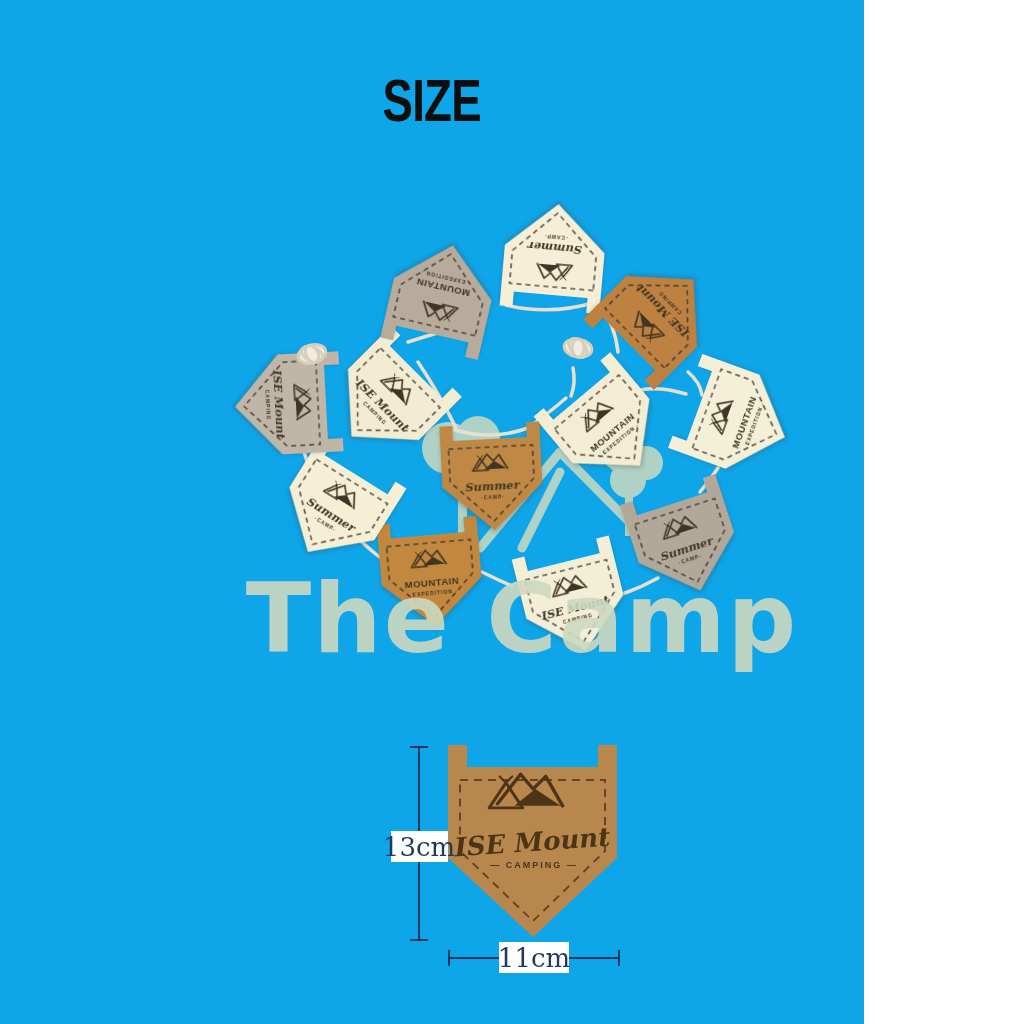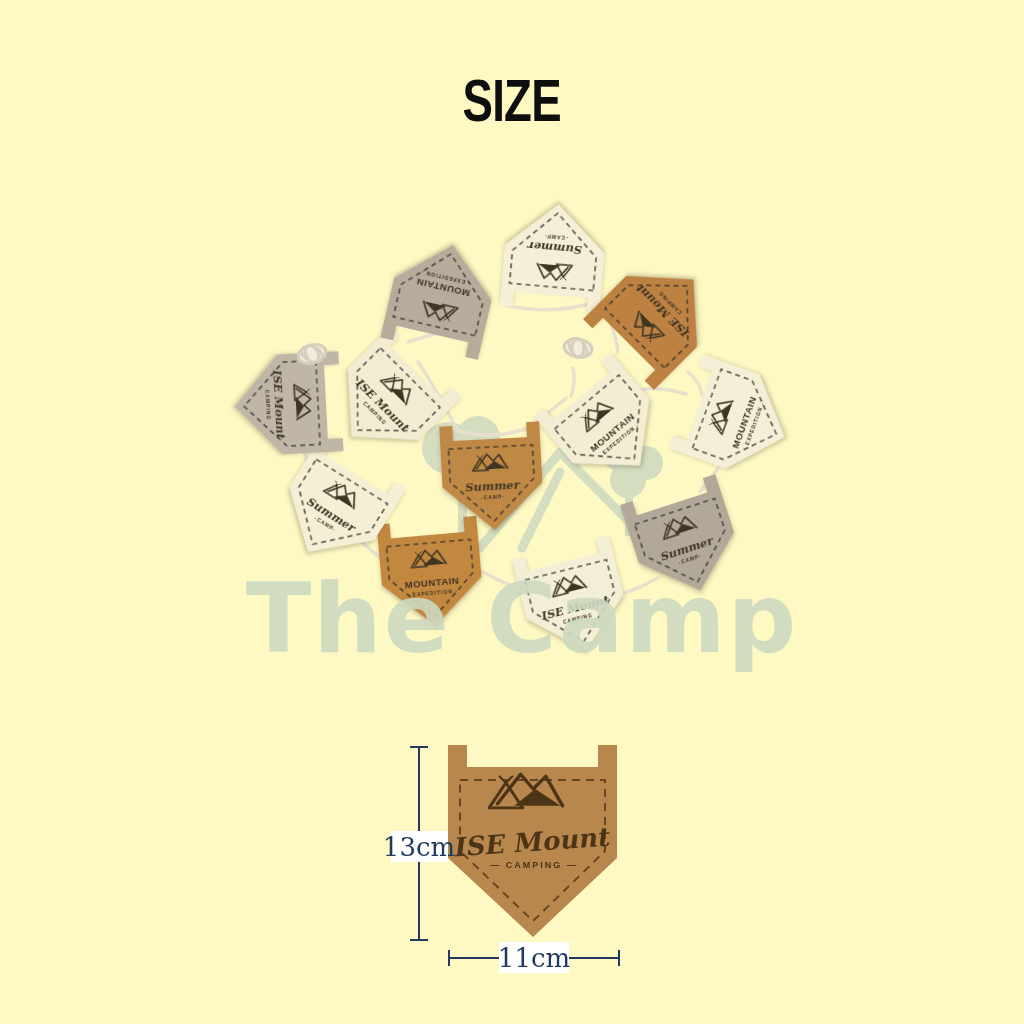--- a/index.html
+++ b/index.html
@@ -1,16 +1,16 @@
 <!DOCTYPE html>
 <html><head>
 <meta charset="utf-8">
 <style>
   html,body{margin:0;padding:0;background:#ffffff;}
-  .page{position:relative;width:1024px;height:1024px;background:#fef9c3;overflow:hidden;
+  .page{position:relative;width:864px;height:1024px;background:#0ea5e9;overflow:hidden;
         font-family:"Liberation Sans",sans-serif;}
   .title-wrap{position:absolute;top:66px;left:0;width:100%;text-align:center;}
   .title{display:inline-block;font-size:60px;font-weight:800;color:#0e0e0e;
          letter-spacing:-1px;transform:scaleX(.76);transform-origin:center;}
   svg{position:absolute;left:0;top:0;}
   .flag{filter:drop-shadow(0 3px 2px rgba(70,58,36,.28));}
   .stitch{fill:none;stroke:#35302a;stroke-width:1.6;stroke-dasharray:5 4;opacity:.8;}
   .logo{color:#3f3524;}
   .l1s{font:italic 700 11.5px "DejaVu Serif",serif;fill:currentColor;text-anchor:middle;}
   .l1m{font:700 9.5px "Liberation Sans",sans-serif;letter-spacing:.5px;fill:currentColor;text-anchor:middle;}

